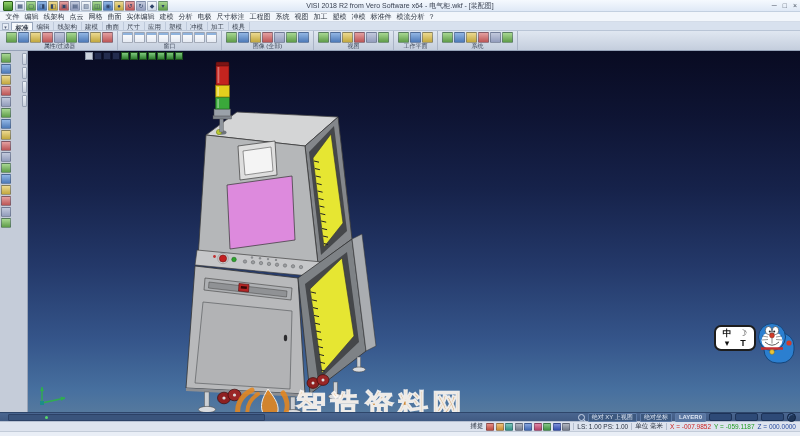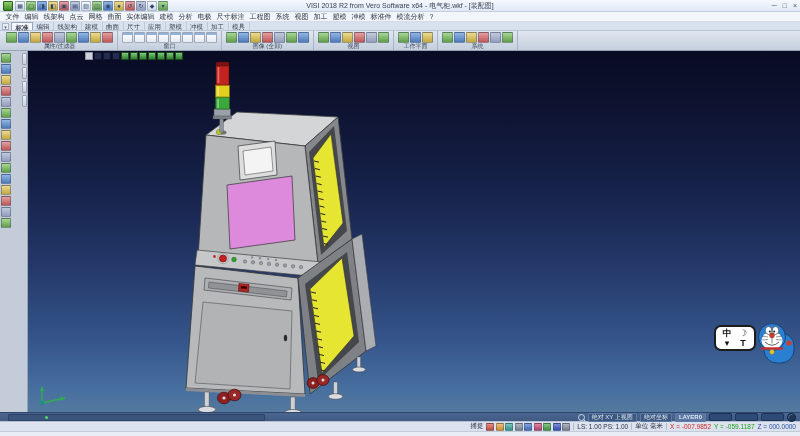--- a/index.html
+++ b/index.html
@@ -373,20 +373,31 @@
       </svg>
 
       <svg class="ucs" width="40" height="28" viewBox="0 0 40 28">
         <path d="M9,22 L9,6" stroke="#2fae4e" stroke-width="1.4"></path>
         <path d="M9,6 L6.8,10 L11.2,10 Z" fill="#2fae4e"></path>
         <path d="M9,22 L32,17" stroke="#2fae4e" stroke-width="1.4"></path>
         <path d="M32,17 L27.5,15.6 L28.4,19.9 Z" fill="#2fae4e"></path>
         <rect x="7" y="20" width="4" height="4" fill="#1d8a8c"></rect>
       </svg>
 
+      <div class="watermark">
+        <svg class="wlogo" width="62" height="40" viewBox="0 0 62 40">
+          <g stroke="#fff" stroke-width="1" fill="none" opacity="0.92">
+            <path d="M22,5 C10,11 5,22 9,34" stroke="#e8871c" stroke-width="5" stroke-linecap="round"></path>
+            <path d="M28,9 C19,15 16,23 18,32" stroke="#e8871c" stroke-width="4" stroke-linecap="round"></path>
+            <path d="M52,35 C58,27 59,17 53,8" stroke="#e8871c" stroke-width="5" stroke-linecap="round"></path>
+          </g>
+          <path d="M38,4 C32,13 29,22 34,30 C38,36 47,34 48,26 C49,18 43,11 38,4 Z" fill="#e8871c" stroke="#fff" stroke-width="1" opacity="0.92"></path>
+        </svg>
+        <span class="wtext">智造资料网</span>
+      </div>
 
       <div class="ime">
         <div class="imepanel">
           <span>中</span>
           <span>☽</span>
           <span>▾</span>
           <span>T</span>
         </div>
         <svg class="dora" width="48" height="48" viewBox="0 0 48 48">
           <rect x="16" y="12" width="30" height="30" rx="13" fill="#2b7fd0" stroke="#16457a" stroke-width="1"></rect>

